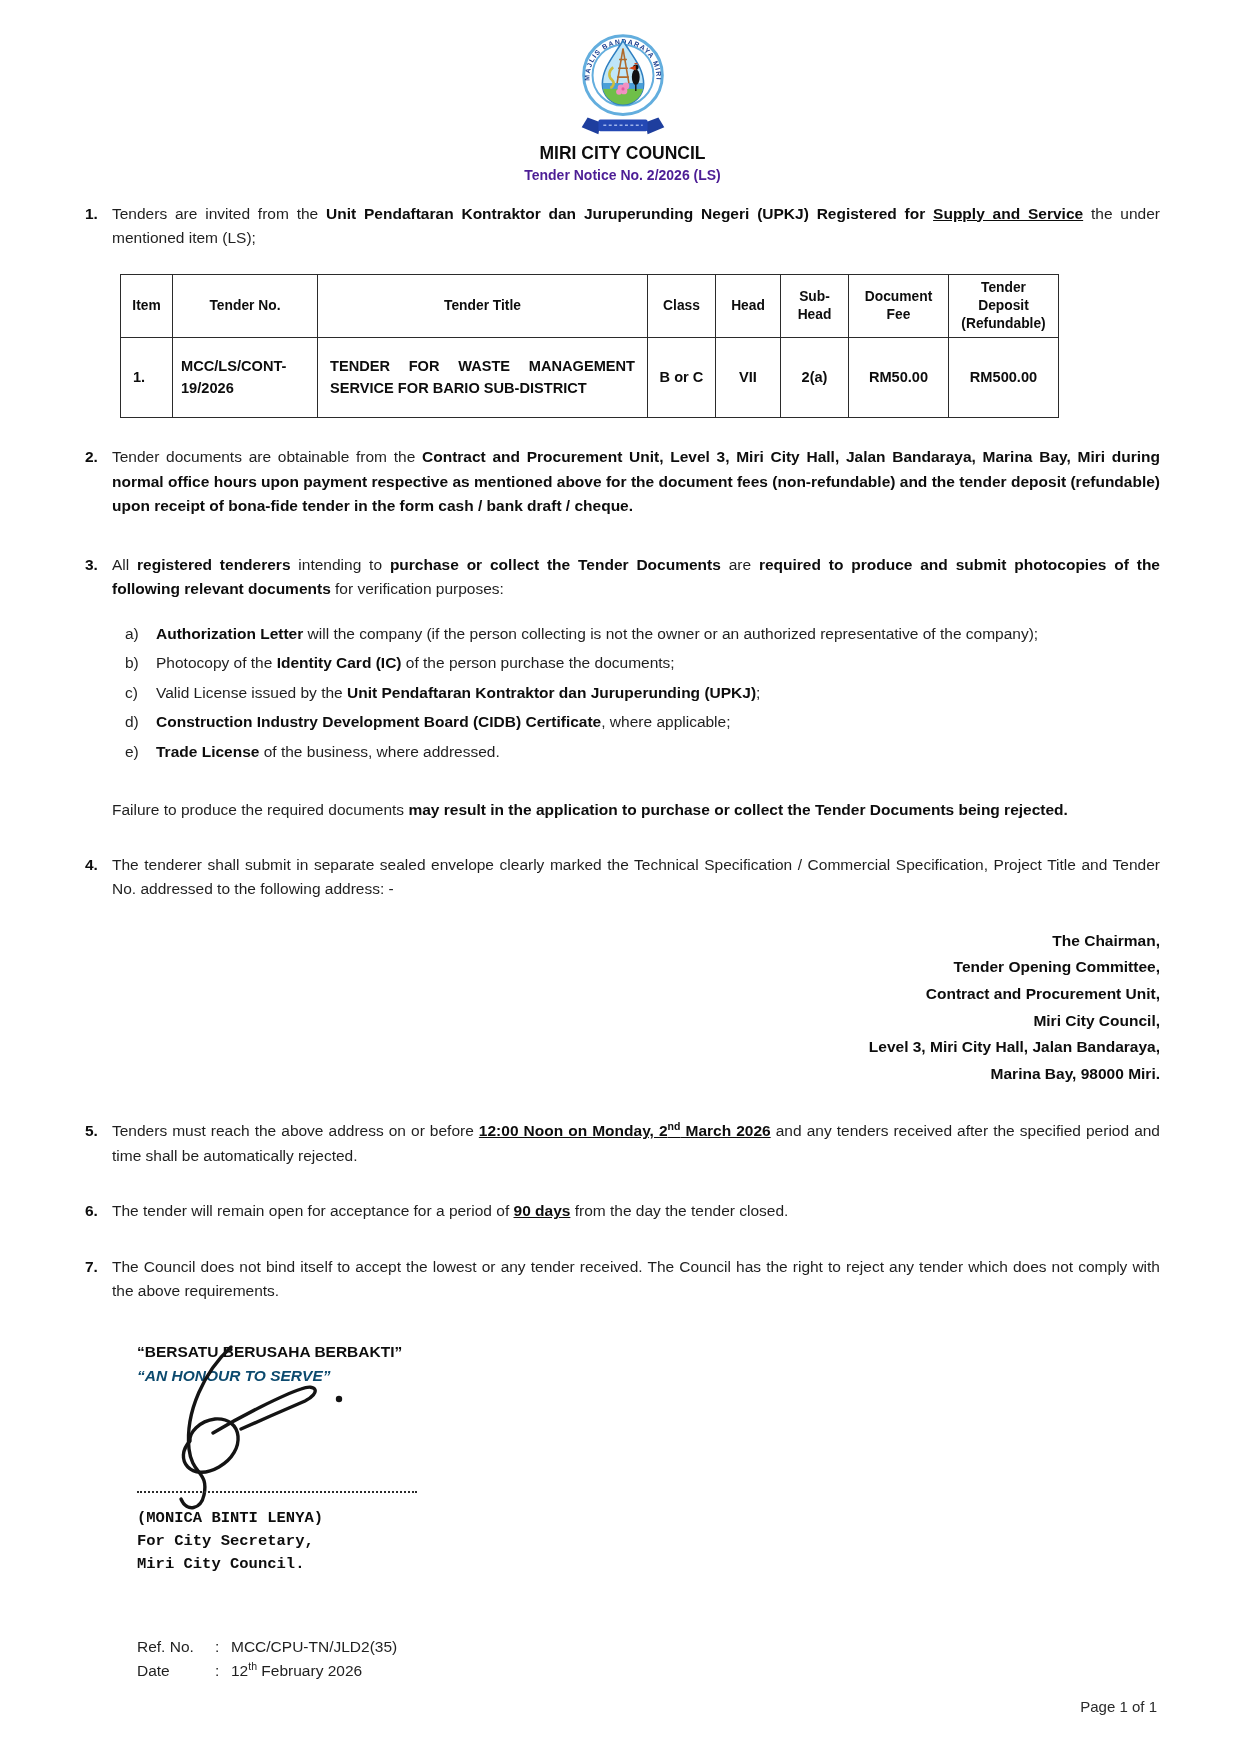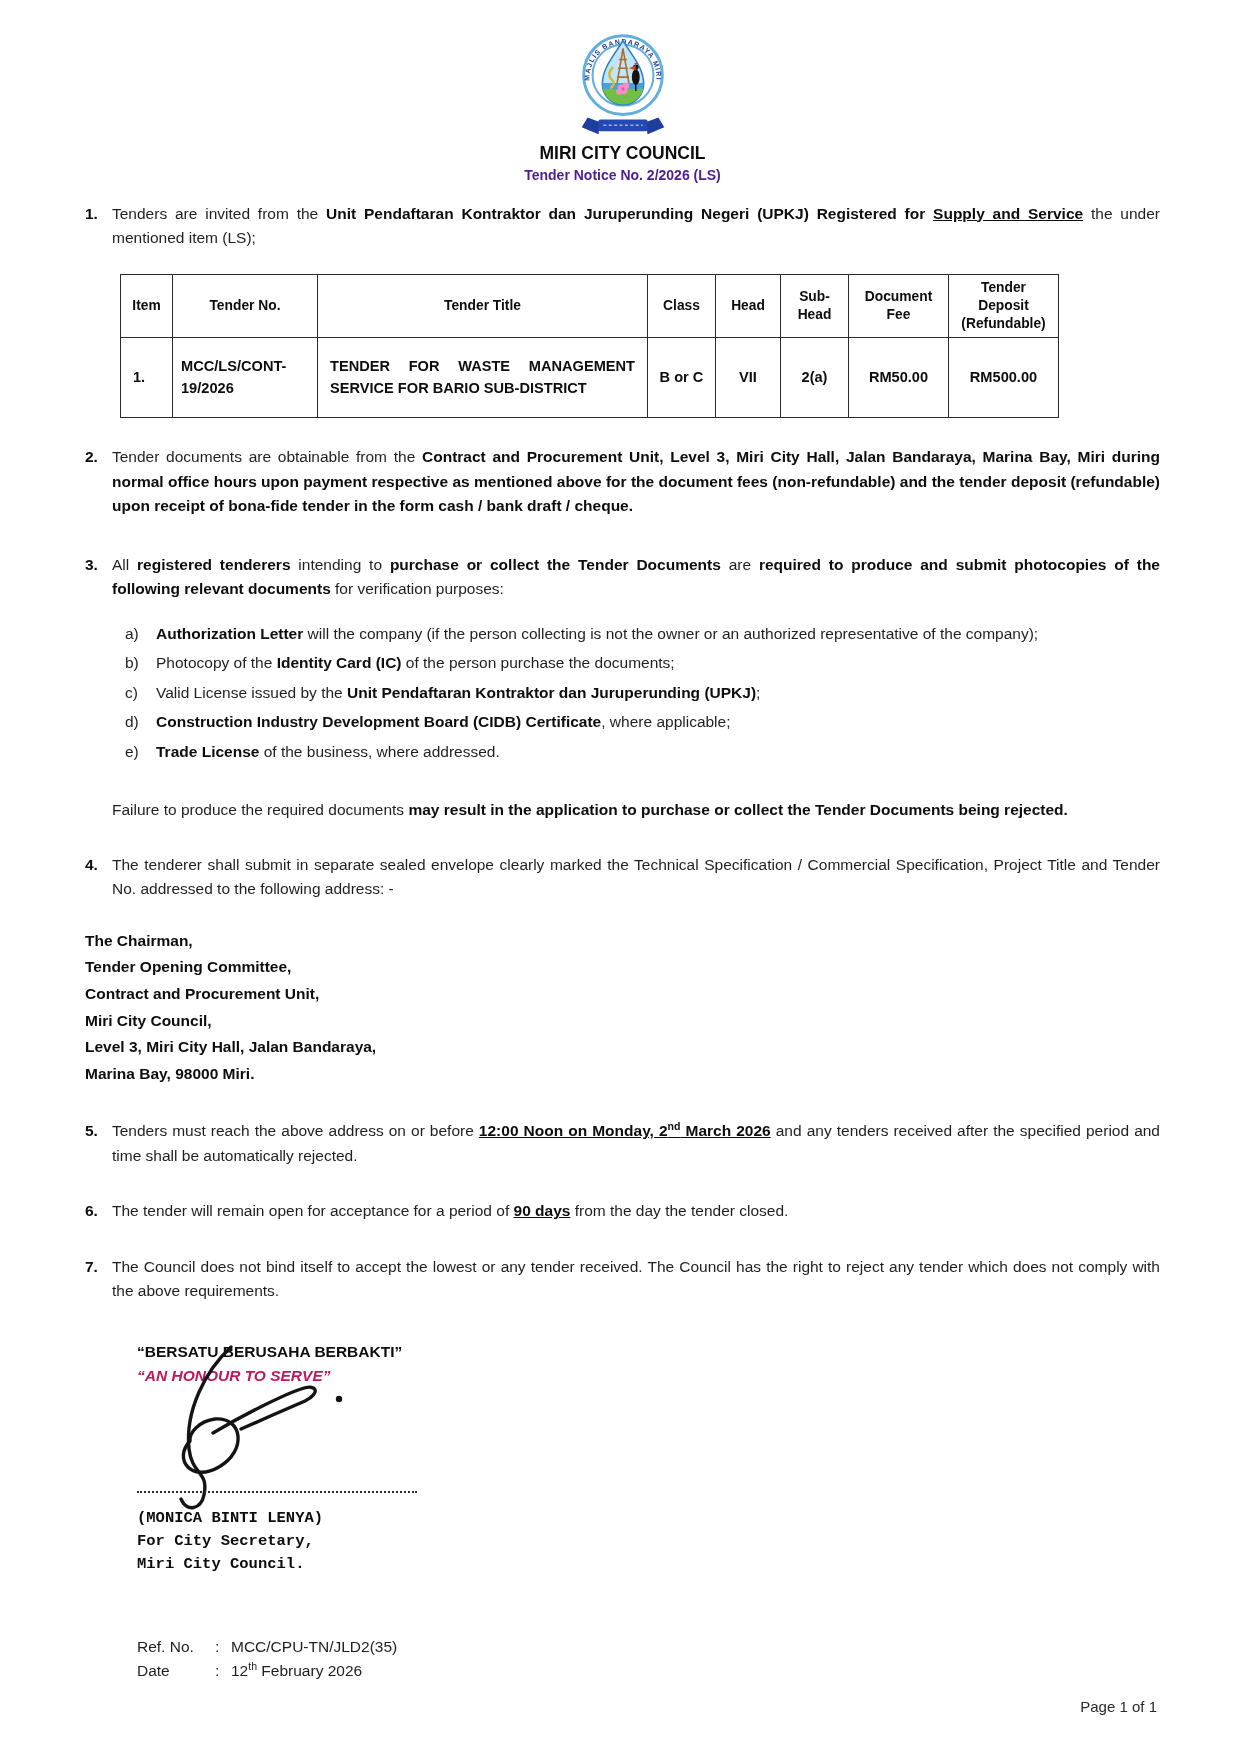--- a/index.html
+++ b/index.html
@@ -37,26 +37,26 @@
   td.cell-title{ text-align:justify; line-height:1.5; padding:6px 12px; }
 
   
   .sublist { margin:20px 0 0 40px; }
   .sub { display:grid; grid-template-columns:31px 1fr; margin-top:5px; }
   .sub .marker { color:#1f1f1f; }
 
   .para-cont { margin:28px 0 0 27px; text-align:justify; }
 
   
-  .address { margin-top:26px; text-align:left; font-weight:bold; color:#0d0d0d; line-height:1.72; }
+  .address { margin-top:26px; text-align:right; font-weight:bold; color:#0d0d0d; line-height:1.72; }
 
   
   .closing { margin:36px 0 0 52px; position:relative; }
   .motto1 { font-weight:bold; color:#0d0d0d; }
-  .motto2 { font-weight:bold; font-style:italic; color:#be185d; }
+  .motto2 { font-weight:bold; font-style:italic; color:#0c4a6e; }
   .sig-area { position:relative; height:118px; width:420px; }
   .signature-svg { position:absolute; left:6px; top:-52px; width:230px; height:192px; }
   .dotline { position:absolute; left:0; bottom:14px; width:280px; border-bottom:2.6px dotted #2b2b2b; }
   .sig-id { line-height:1.5;font-family:Liberation Mono, monospace; }
   .sig-id div { font-weight:bold; color:#0d0d0d; }
 
   
   .refblock { margin:58px 0 0 52px; }
   .refrow { display:grid; grid-template-columns:78px 16px 1fr; line-height:1.55; }
 

